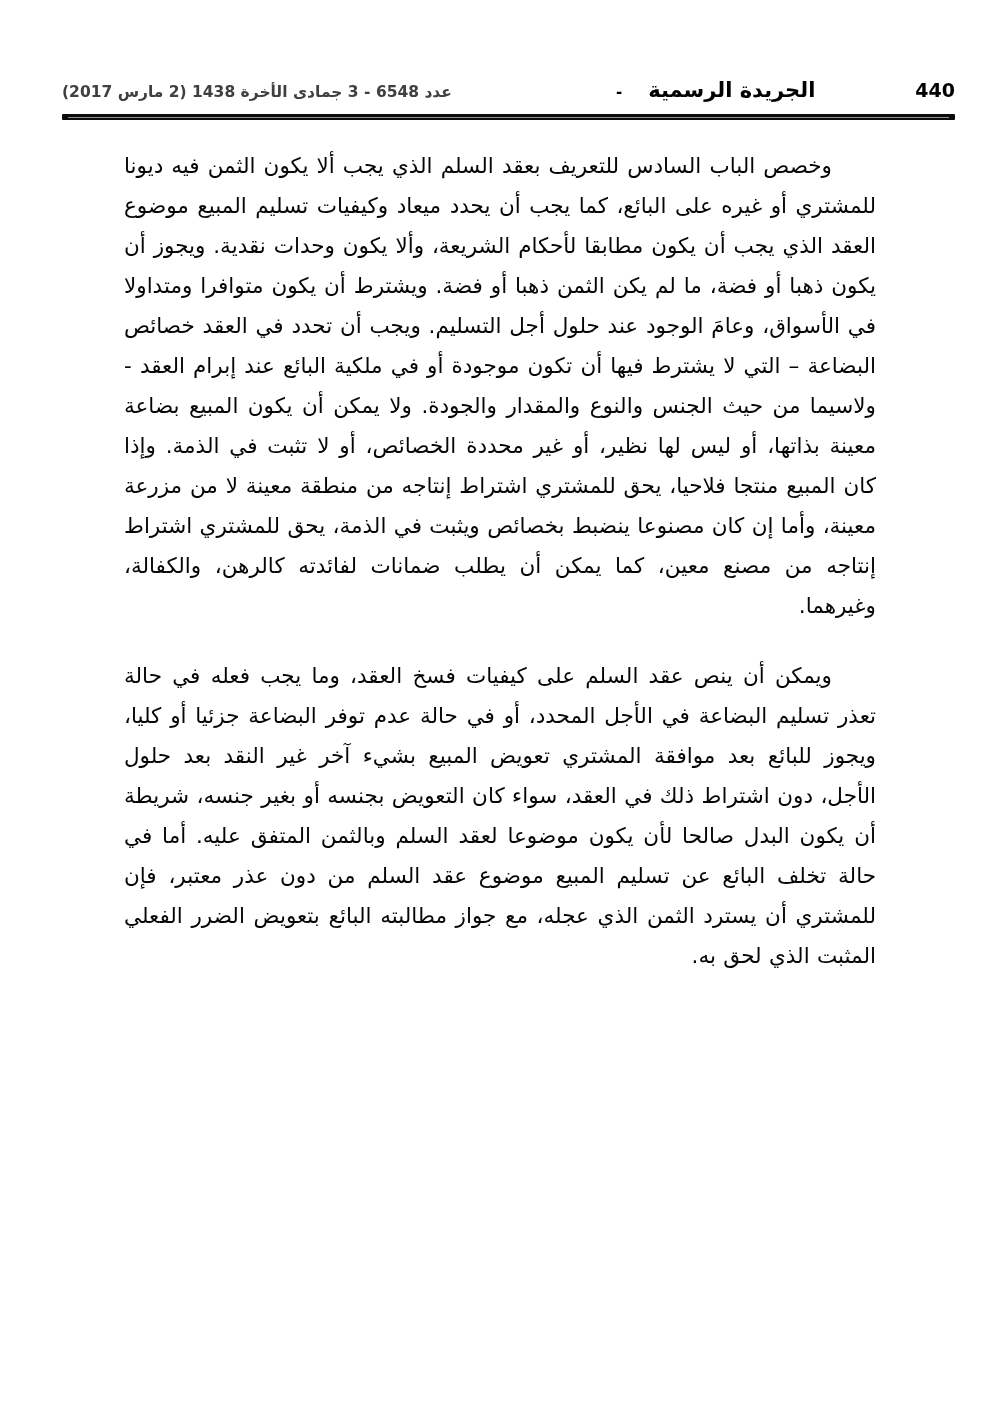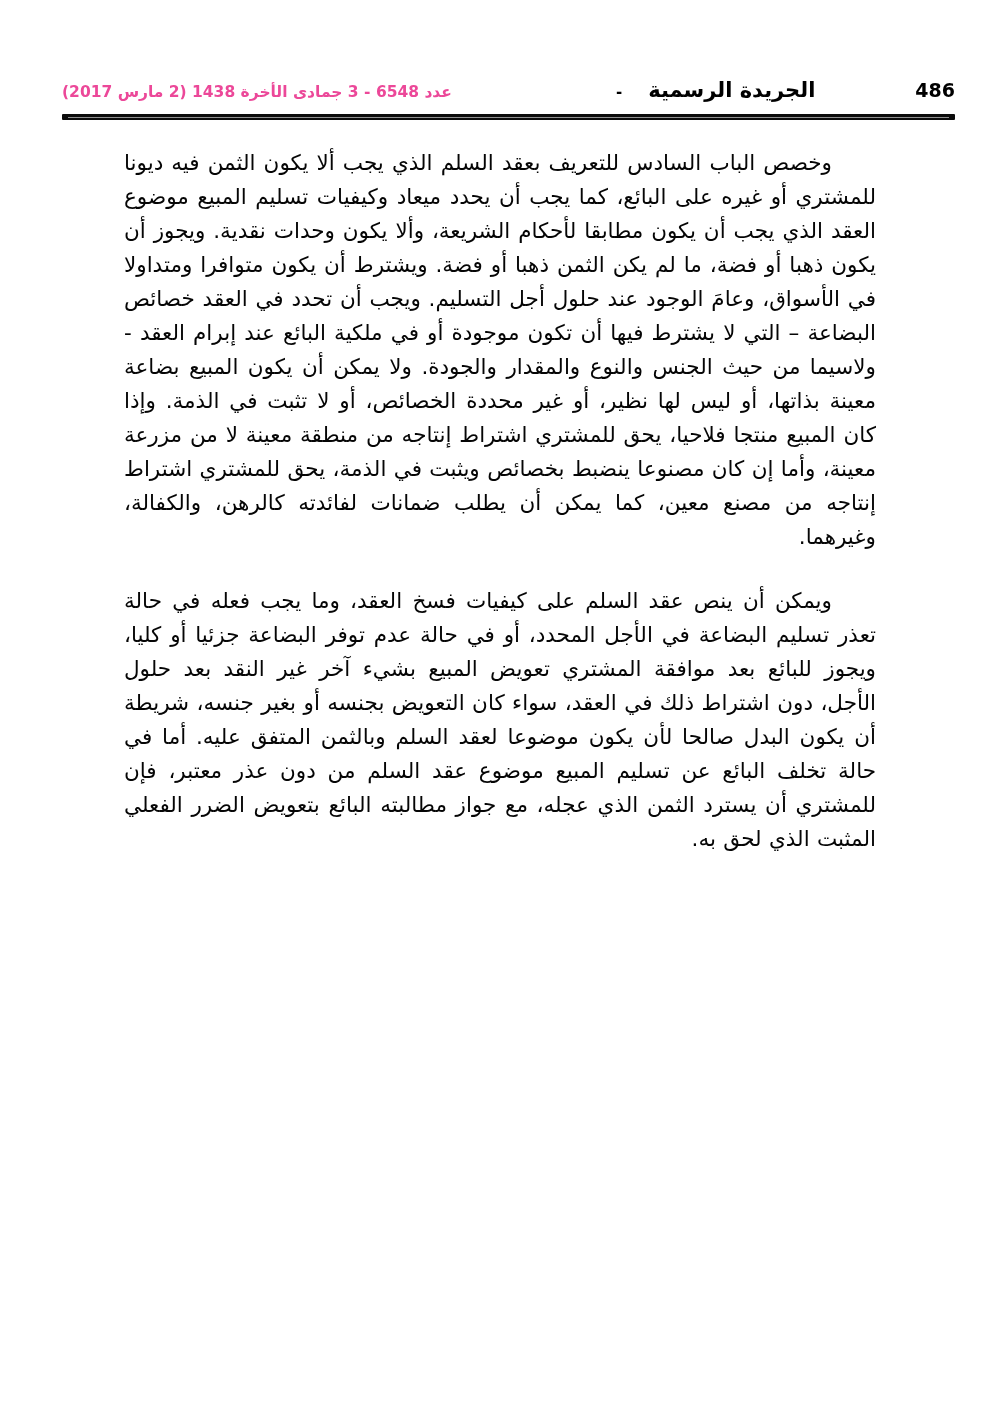--- a/index.html
+++ b/index.html
@@ -32,21 +32,21 @@
     display: flex;
     align-items: baseline;
     justify-content: space-between;
     width: 100%;
     direction: rtl;
   }
   .issue-line {
     font-family: "DejaVu Sans", "Liberation Sans", sans-serif;
     font-size: 15.5px;
     font-weight: 700;
-    color: #ec4899;
+    color: #404040;
     letter-spacing: -0.2px;
     white-space: nowrap;
     direction: rtl;
     unicode-bidi: isolate;
     order: 3;
   }
   .gazette-title-wrap {
     order: 2;
     display: flex;
     align-items: baseline;
@@ -103,40 +103,40 @@
     top: 146px;
     right: 124px;
     width: 752px;
     direction: rtl;
     text-align: justify;
     text-justify: inter-word;
   }
   .para {
     font-family: "DejaVu Sans", "Liberation Sans", sans-serif;
     font-size: 21.5px;
-    line-height: 34px;
+    line-height: 40px;
     color: #050505;
     margin: 0 0 30px 0;
     text-indent: 44px;
     text-align: justify;
     word-spacing: 0.5px;
     letter-spacing: -0.1px;
   }
   .para:last-child {
     margin-bottom: 0;
   }
 </style>
 </head>
 <body>
 
 <div class="page">
 
   <div class="masthead">
     <div class="masthead-row">
-      <div class="folio">486</div>
+      <div class="folio">440</div>
       <div class="gazette-title-wrap">
         <span class="gazette-title">الجريدة الرسمية</span>
         <span class="title-dash">-</span>
       </div>
       <div class="issue-line">عدد 6548 - 3 جمادى الأخرة 1438 (2 مارس 2017)</div>
     </div>
   </div>
 
   <div class="head-rule"></div>
 

